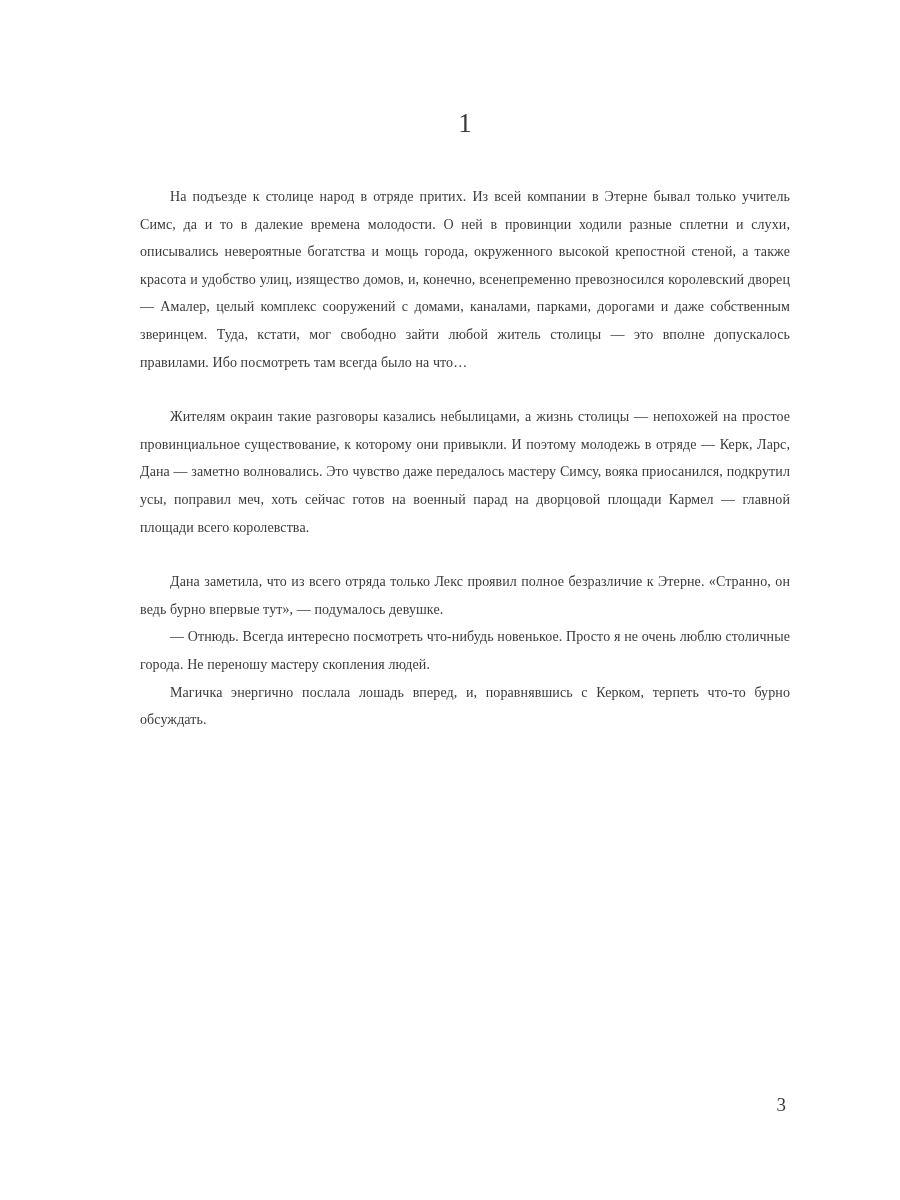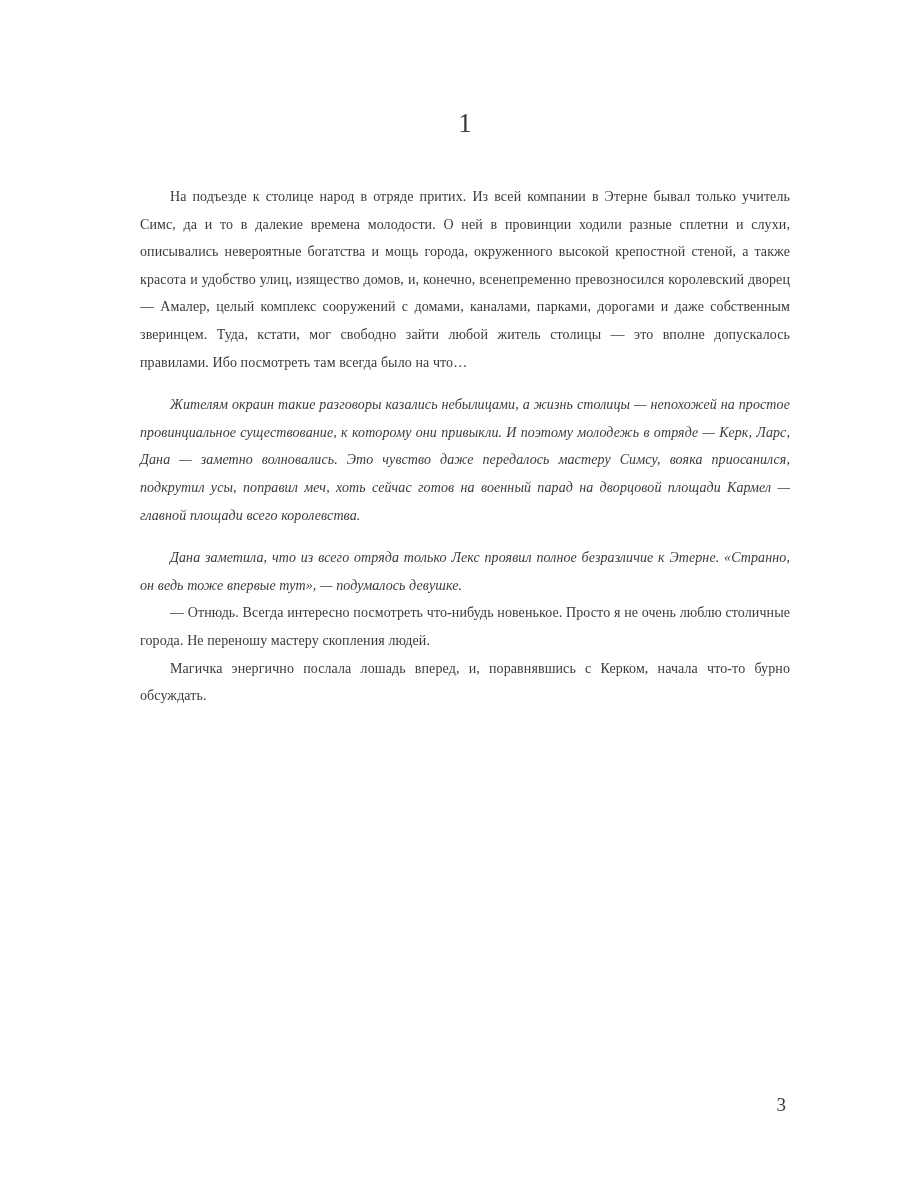--- a/index.html
+++ b/index.html
@@ -33,46 +33,45 @@
     margin: 0;
     font-size: 14px;
     line-height: 27.6px;
     text-align: justify;
     text-indent: 30px;
     letter-spacing: 0.1px;
     hyphens: auto;
     -webkit-hyphens: auto;
   }
   p.para.gap {
-    margin-top: 15px;
-    font-style: italic;
+    margin-top: 27px;
   }
   .page-number {
     position: absolute;
     right: 114px;
     bottom: 84px;
     font-size: 19px;
     color: #3a3a3a;
   }
 </style>
 </head>
 <body>
 
 <div class="book-page">
   <div class="text-block">
     <h1 class="chapter-number">1</h1>
 
     <p class="para">На подъезде к столице народ в отряде притих. Из всей компании в Этерне бывал только учитель Симс, да и то в далекие времена молодости. О ней в провинции ходили разные сплетни и слухи, описывались невероятные богатства и мощь города, окруженного высокой крепостной стеной, а также красота и удобство улиц, изящество домов, и, конечно, всенепременно превозносился королевский дворец — Амалер, целый комплекс сооружений с домами, каналами, парками, дорогами и даже собственным зверинцем. Туда, кстати, мог свободно зайти любой житель столицы — это вполне допускалось правилами. Ибо посмотреть там всегда было на что…</p>
 
     <p class="para gap">Жителям окраин такие разговоры казались небылицами, а жизнь столицы — непохожей на простое провинциальное существование, к которому они привыкли. И поэтому молодежь в отряде — Керк, Ларс, Дана — заметно волновались. Это чувство даже передалось мастеру Симсу, вояка приосанился, подкрутил усы, поправил меч, хоть сейчас готов на военный парад на дворцовой площади Кармел — главной площади всего королевства.</p>
 
-    <p class="para gap">Дана заметила, что из всего отряда только Лекс проявил полное безразличие к Этерне. «Странно, он ведь тоже впервые тут», — подумалось девушке.</p>
+    <p class="para gap">Дана заметила, что из всего отряда только Лекс проявил полное безразличие к Этерне. «Странно, он ведь бурно впервые тут», — подумалось девушке.</p>
 
 
     <p class="para">— Отнюдь. Всегда интересно посмотреть что-нибудь новенькое. Просто я не очень люблю столичные города. Не переношу мастеру скопления людей.</p>
 
 
-    <p class="para">Магичка энергично послала лошадь вперед, и, поравнявшись с Керком, начала что-то бурно обсуждать.</p>
+    <p class="para">Магичка энергично послала лошадь вперед, и, поравнявшись с Керком, терпеть что-то бурно обсуждать.</p>
 
   </div>
 
   <div class="page-number">3</div>
 </div>
 
 </body></html>

